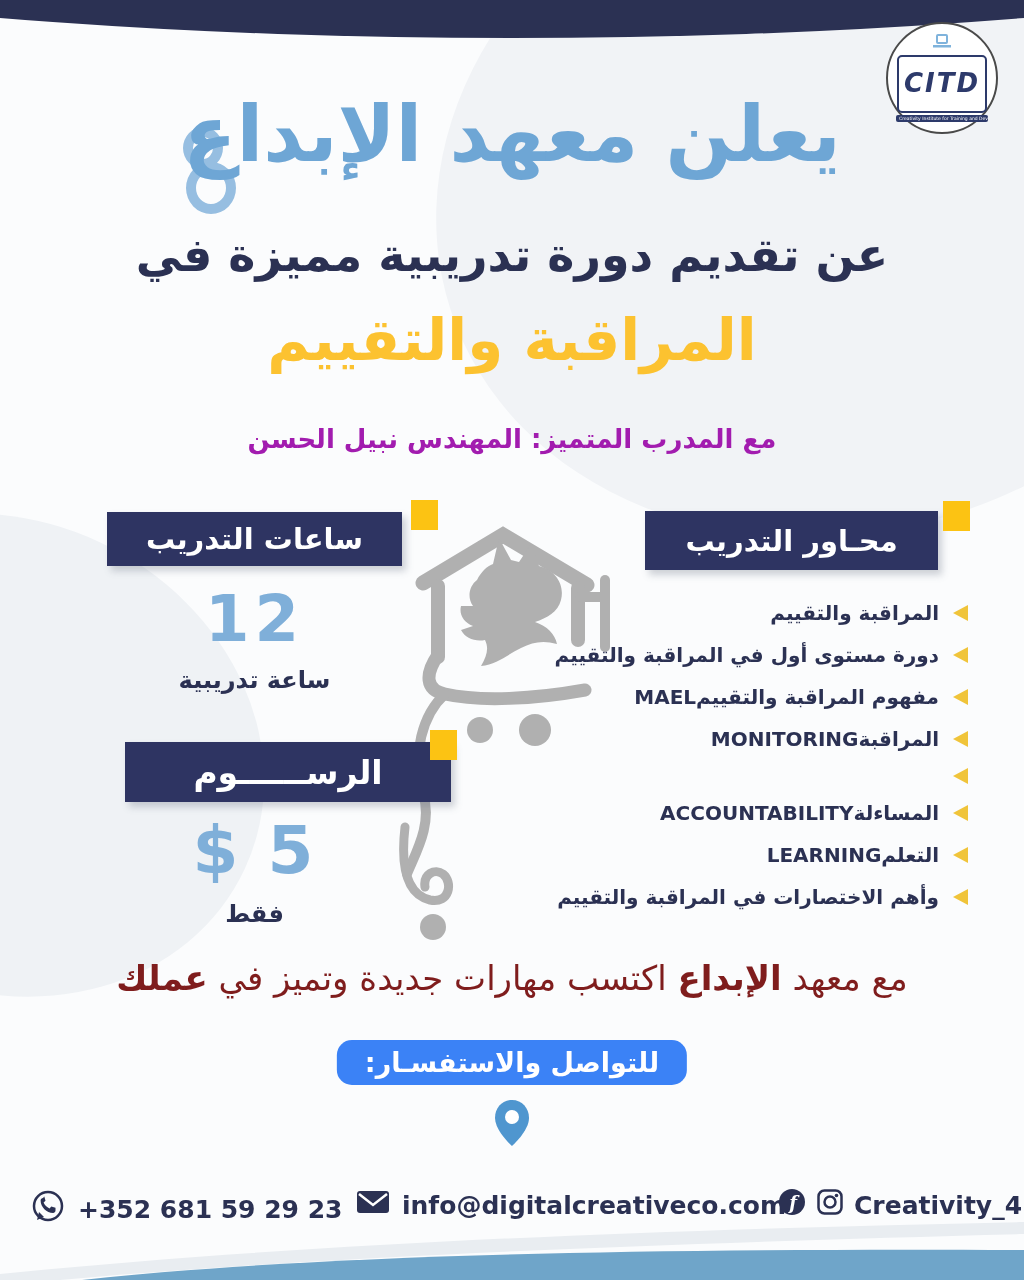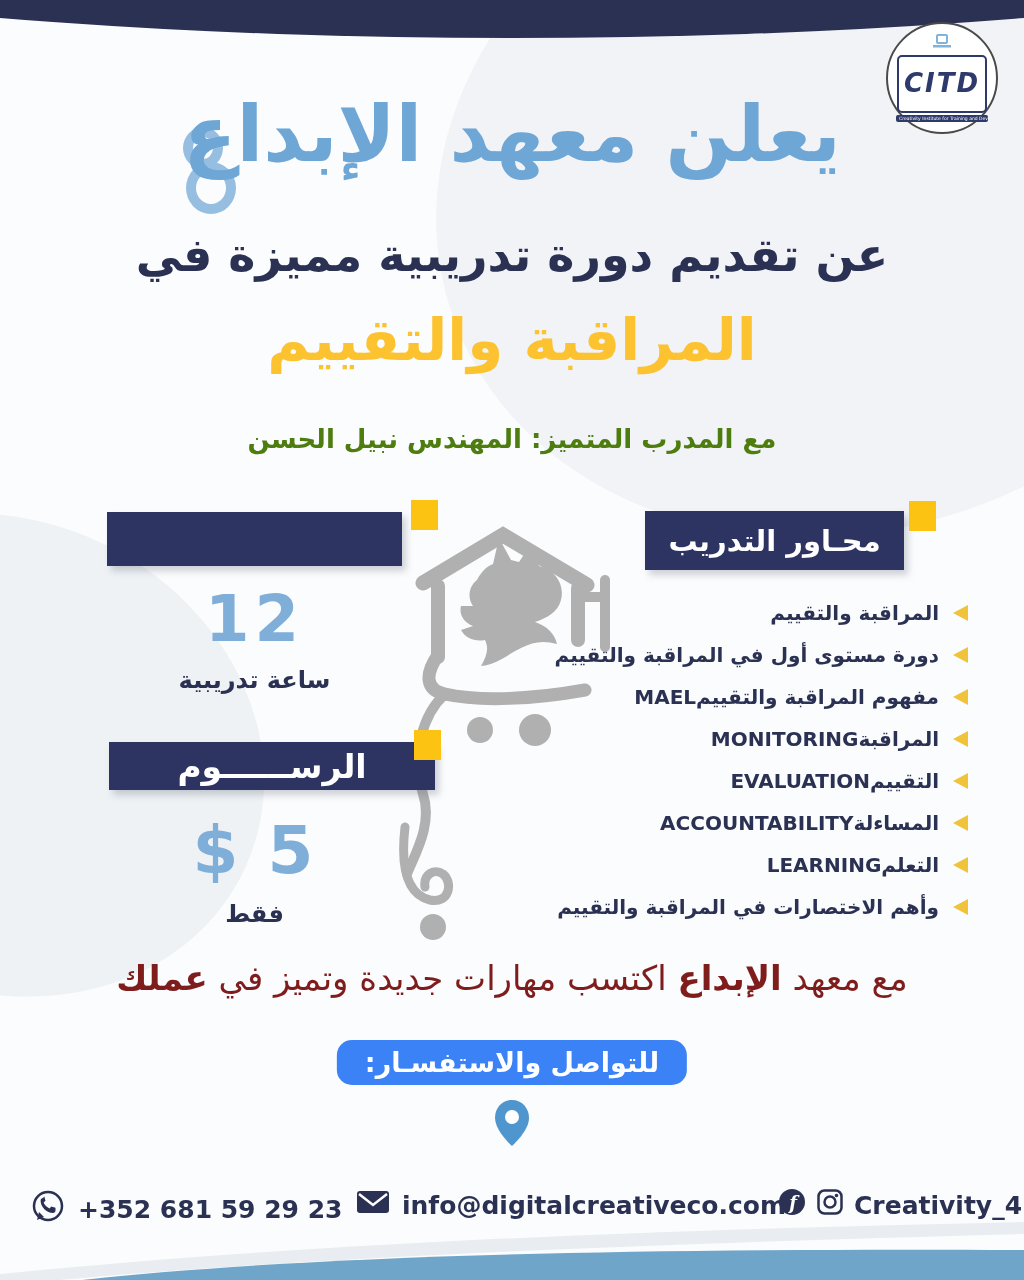--- a/index.html
+++ b/index.html
@@ -32,32 +32,32 @@
   .citd-text { font-size:26px; font-weight:bold; font-style:italic; color:#2d3a6b;
     border:2px solid #2d3a6b; border-radius:5px; padding:12px 5px; letter-spacing:2px; line-height:1.15; }
   .citd-tagline { font-size:4.5px; background:#2d3a6b; color:#fff; padding:1px 3px;
     border-radius:2px; white-space:nowrap; max-width:92px; overflow:hidden; }
 
   
   .center-text { left:0; width:100%; text-align:center; direction:rtl; z-index:2; }
   .title { top:82px; font-size:78px; font-weight:bold; color:#6ea6d5; line-height:1.35; }
   .subtitle { top:228px; font-size:46px; font-weight:bold; color:#2b3153; }
   .highlight { top:306px; font-size:58px; font-weight:bold; color:#fcc230; }
-  .trainer { top:424px; font-size:26px; font-weight:bold; color:#4d7c0f; }
+  .trainer { top:424px; font-size:26px; font-weight:bold; color:#a21caf; }
 
   
   .banner { position:absolute; background:#2e3462; color:#fff; z-index:2;
     display:flex; align-items:center; justify-content:center;
     font-weight:bold; direction:rtl; box-shadow:4px 5px 7px rgba(100,110,125,.30); }
   .ysq { position:absolute; width:27px; height:30px; background:#fcc313; }
-  .banner-topics { left:645px; top:511px; width:259px; height:59px; font-size:29px; }
+  .banner-topics { left:645px; top:511px; width:293px; height:59px; font-size:29px; }
   .banner-topics .ysq { right:-32px; top:-10px; }
   .banner-hours { left:107px; top:512px; width:295px; height:54px; font-size:29px; }
   .banner-hours .ysq { right:-36px; top:-12px; }
-  .banner-fees { left:109px; top:742px; width:326px; height:48px; font-size:33px; }
+  .banner-fees { left:125px; top:742px; width:326px; height:60px; font-size:33px; }
   .banner-fees .ysq { right:-6px; top:-12px; }
 
   
   .topics-list { left:523px; top:600px; width:445px; direction:rtl; z-index:2; }
   .topic-row { display:flex; align-items:center; gap:14px; margin-bottom:16px;
     font-size:20px; font-weight:bold; color:#2b3153; line-height:26px; }
   .bullet { width:0; height:0; flex:0 0 auto;
     border-top:8px solid transparent; border-bottom:8px solid transparent;
     border-right:15px solid #f0c43a; }
 
@@ -160,37 +160,37 @@
   <div class="topic-row">
     <span class="bullet"></span>
     <span>مفهوم المراقبة والتقييمMAEL</span>
   </div>
   <div class="topic-row">
     <span class="bullet"></span>
     <span>المراقبةMONITORING</span>
   </div>
   <div class="topic-row">
     <span class="bullet"></span>
-    <span>التقييمEVALUATION</span>
   </div>
   <div class="topic-row">
     <span class="bullet"></span>
     <span>المساءلةACCOUNTABILITY</span>
   </div>
   <div class="topic-row">
     <span class="bullet"></span>
     <span>التعلمLEARNING</span>
   </div>
   <div class="topic-row">
     <span class="bullet"></span>
     <span>وأهم الاختصارات في المراقبة والتقييم</span>
   </div>
 </div>
 
 <div class="banner banner-hours">
+  <span>ساعات التدريب</span>
   <span class="ysq"></span>
 </div>
 <div class="abs col-center hours-value">12</div>
 <div class="abs col-center hours-unit">ساعة تدريبية</div>
 
 <div class="banner banner-fees">
   <span>الرســــــوم</span>
   <span class="ysq"></span>
 </div>
 <div class="abs col-center fees-value">$ 5</div>

